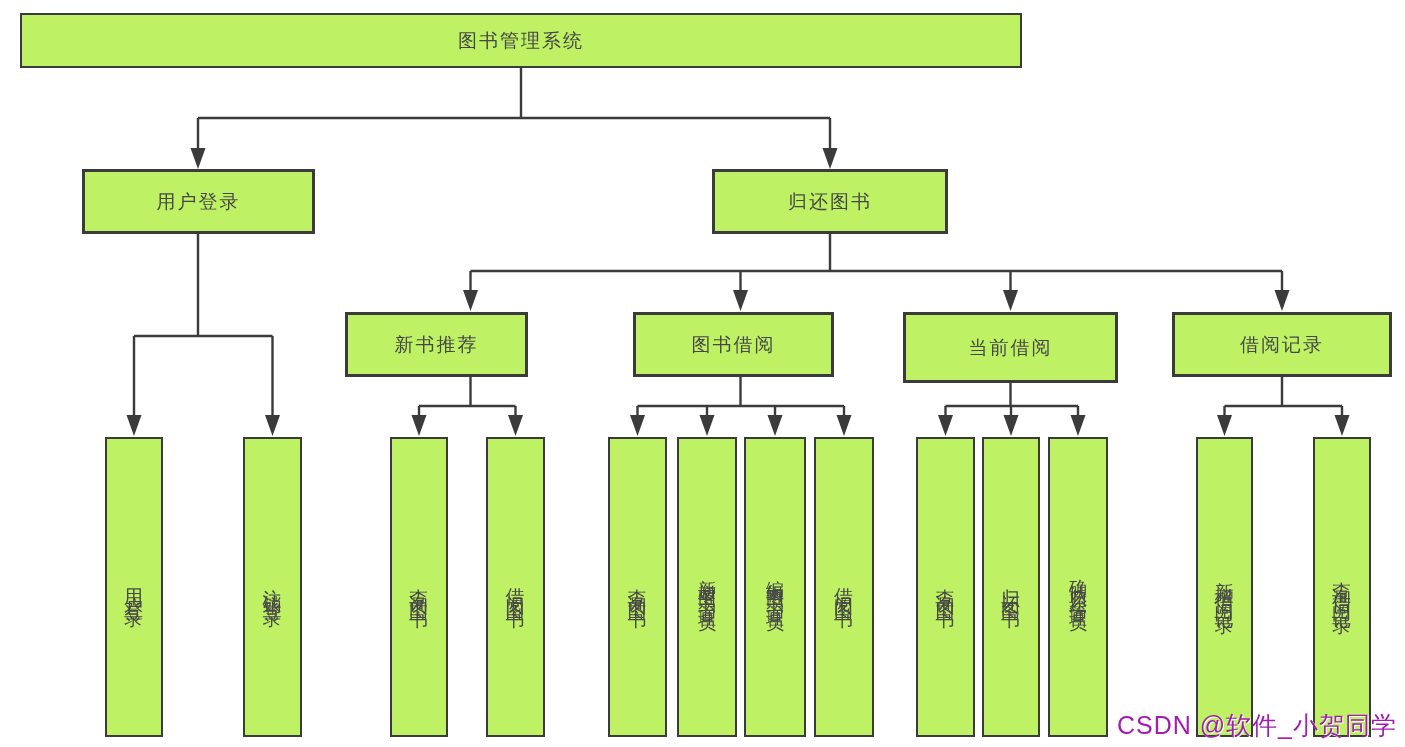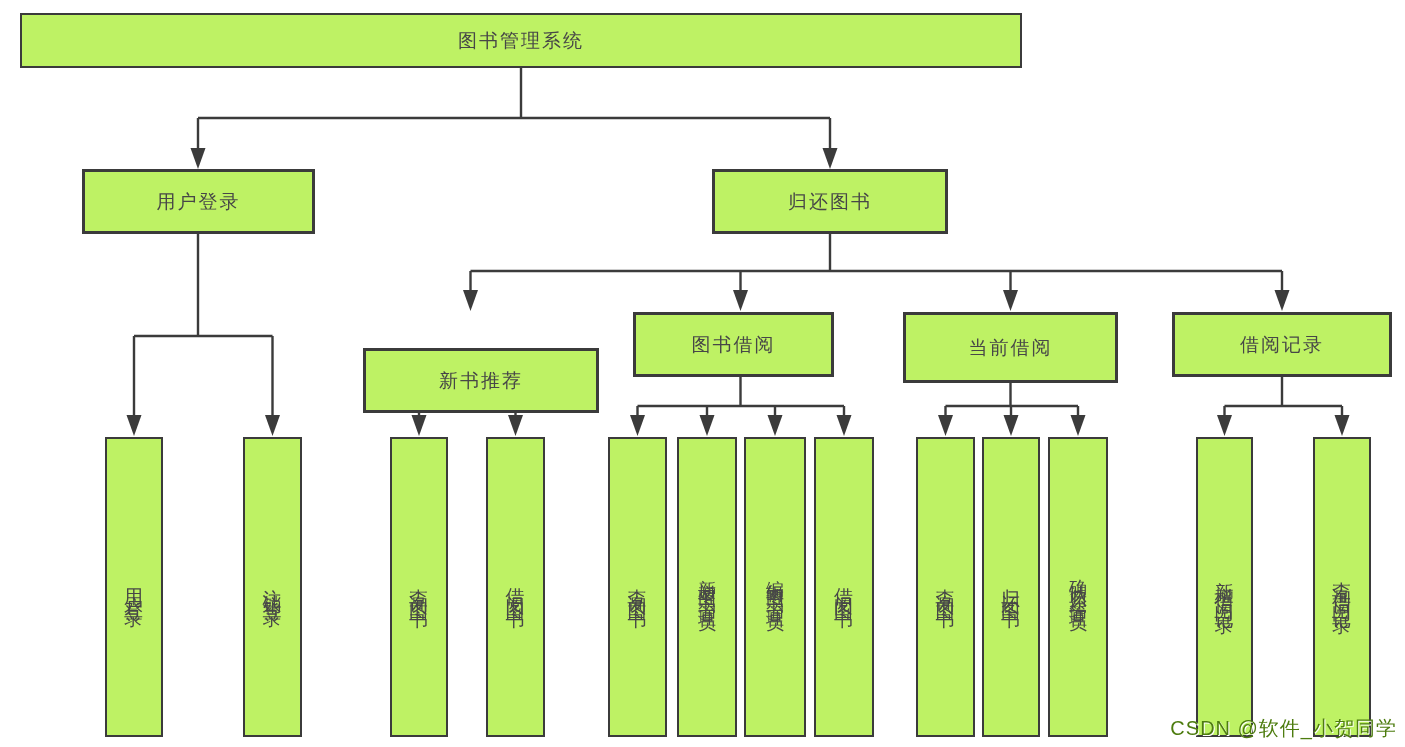--- a/index.html
+++ b/index.html
@@ -39,22 +39,22 @@
     text-orientation: mixed;
     font-size: 19px;
     letter-spacing: 7px;
     line-height: 1;
     white-space: nowrap;
   }
   .watermark {
     position: absolute;
     right: 8px;
     bottom: 5px;
-    font-size: 20px;
-    color: #4d7c0f;
+    font-size: 25px;
+    color: #a21caf;
     letter-spacing: 1px;
     text-shadow: 1px 1px 0 #ffffff;
     white-space: nowrap;
     z-index: 10;
   }
 </style>
 </head>
 <body>
 
 <div class="canvas">
@@ -96,21 +96,21 @@
     <span class="hlabel">图书管理系统</span>
   </div>
 
   <div class="node" style="left:82px; top:169px; width:233px; height:65px;">
     <span class="hlabel">用户登录</span>
   </div>
   <div class="node" style="left:712px; top:169px; width:236px; height:65px;">
     <span class="hlabel">归还图书</span>
   </div>
 
-  <div class="node" style="left:363px; top:312px; width:236px; height:65px;margin-top:36px;">
+  <div class="node" style="left:345px; top:312px; width:183px; height:65px;">
     <span class="hlabel">新书推荐</span>
   </div>
   <div class="node" style="left:633px; top:312px; width:201px; height:65px;">
     <span class="hlabel">图书借阅</span>
   </div>
   <div class="node" style="left:903px; top:312px; width:215px; height:71px;">
     <span class="hlabel">当前借阅</span>
   </div>
   <div class="node" style="left:1172px; top:312px; width:220px; height:65px;">
     <span class="hlabel">借阅记录</span>

